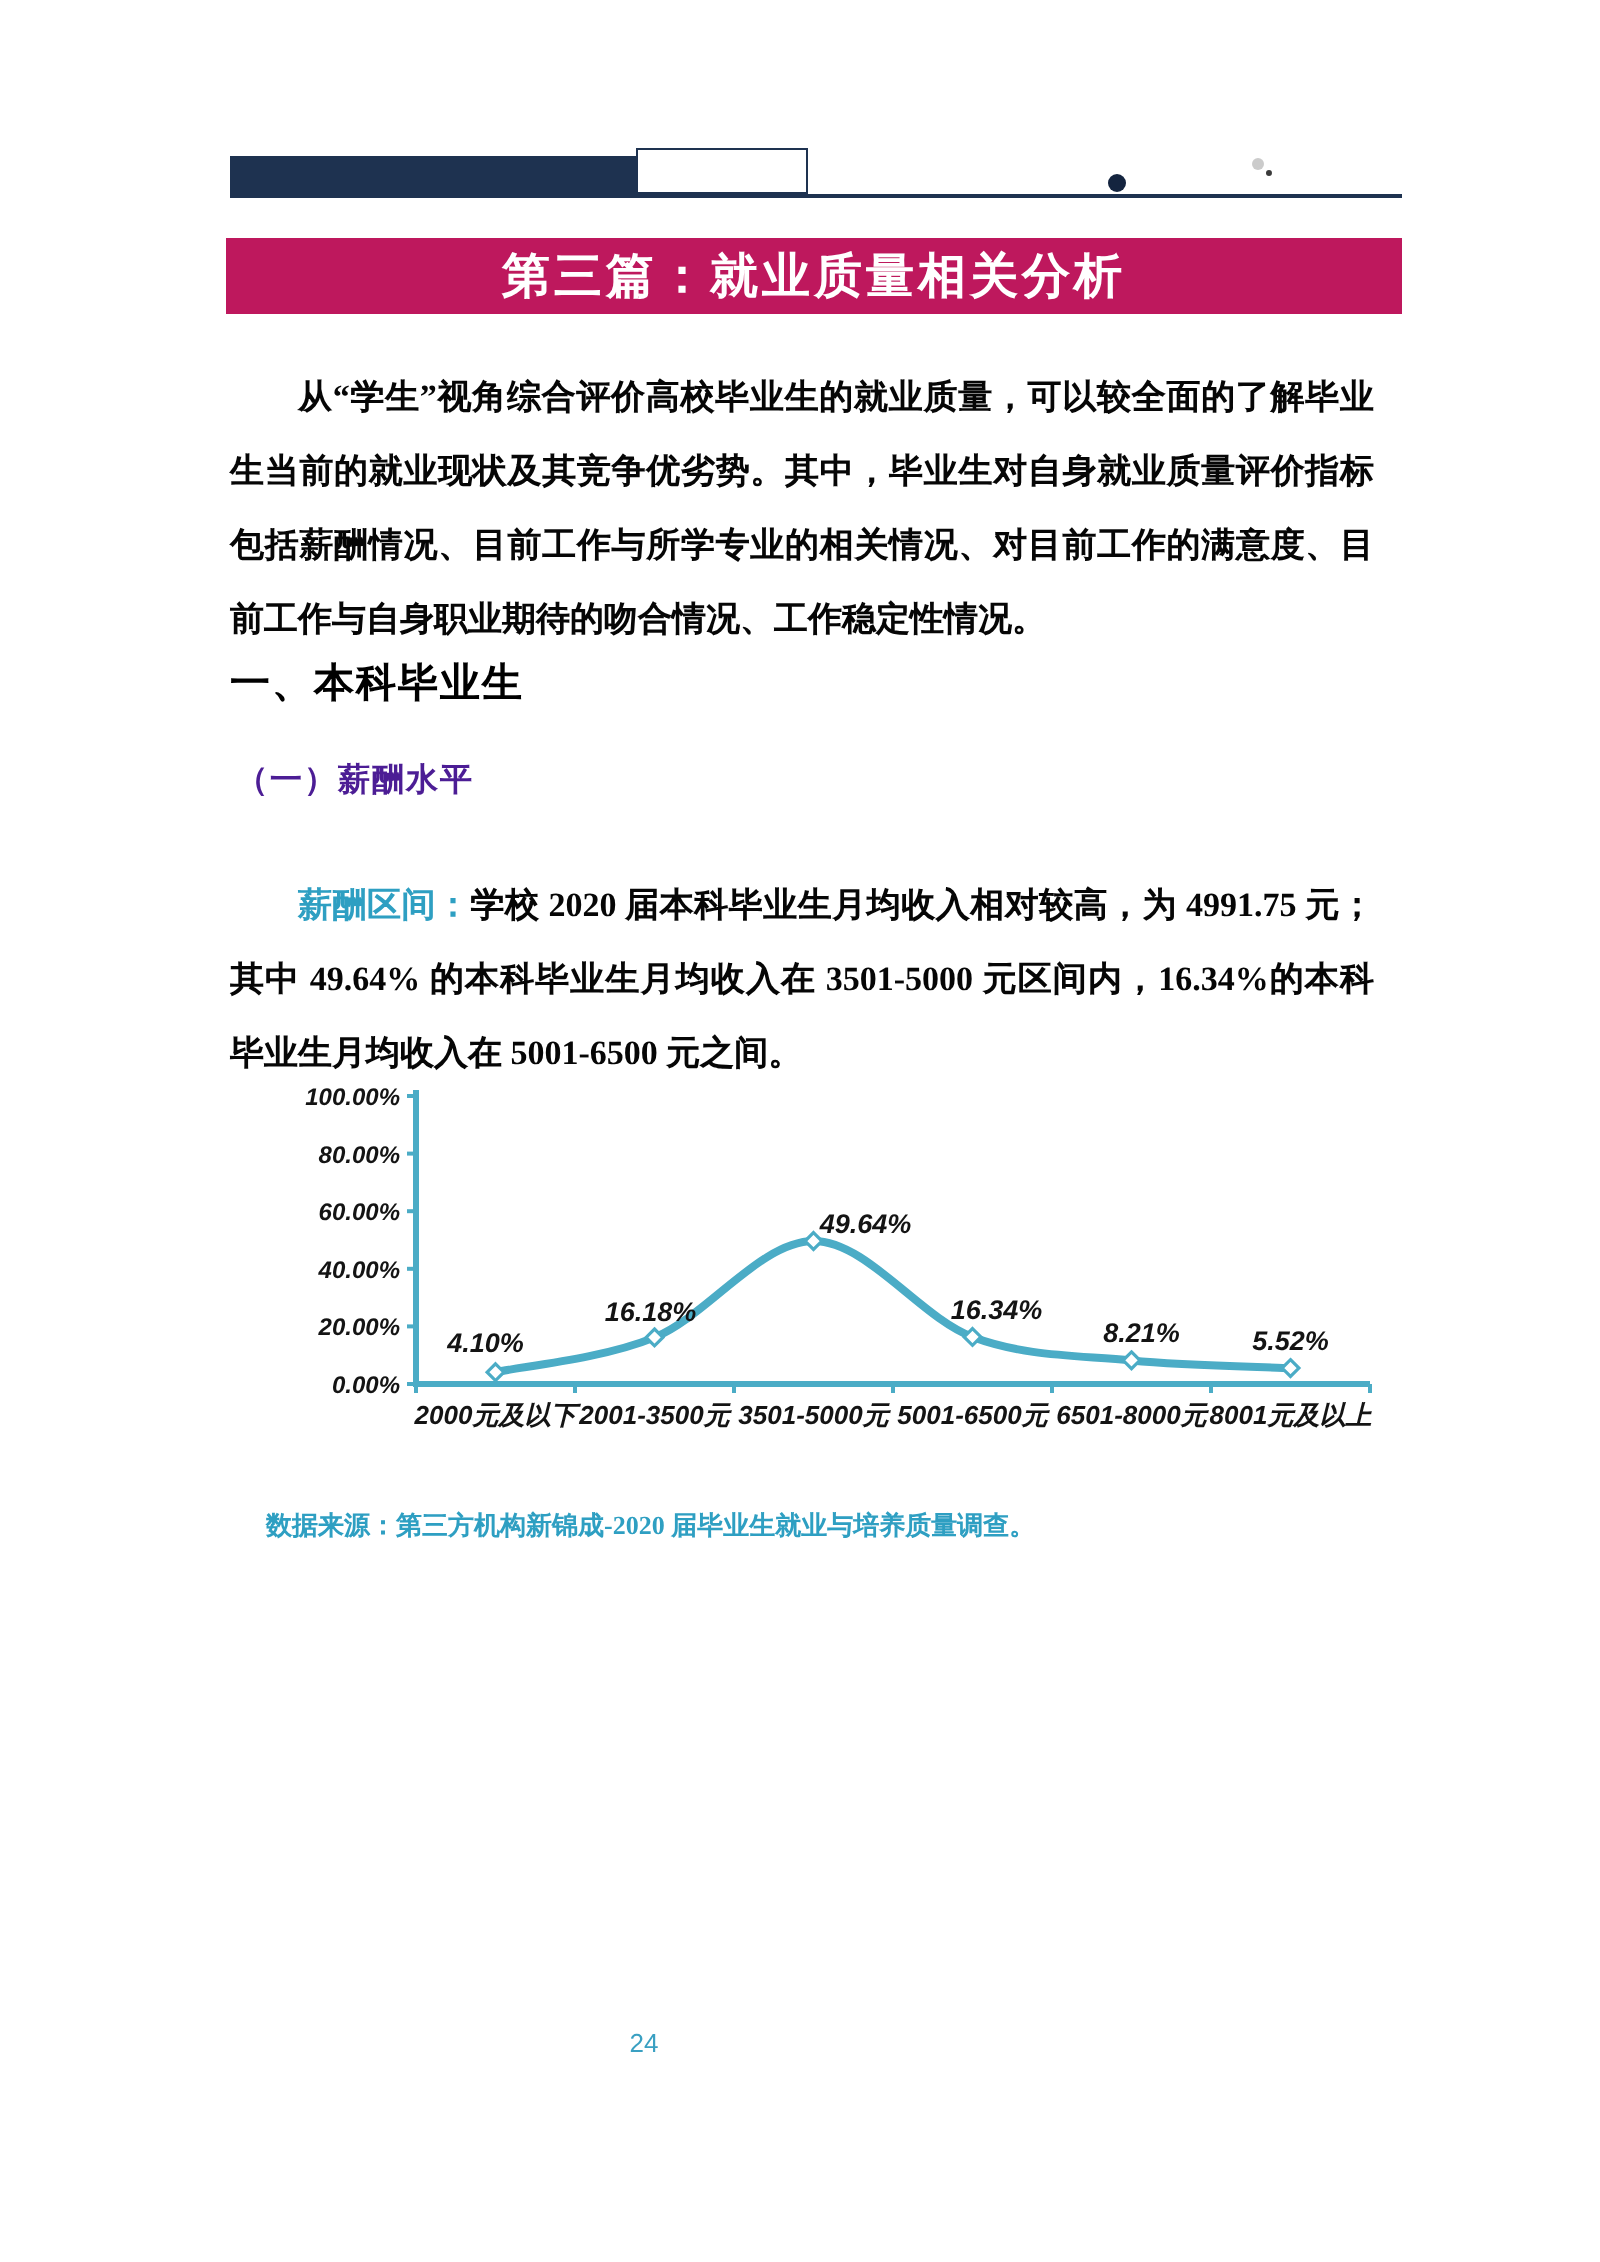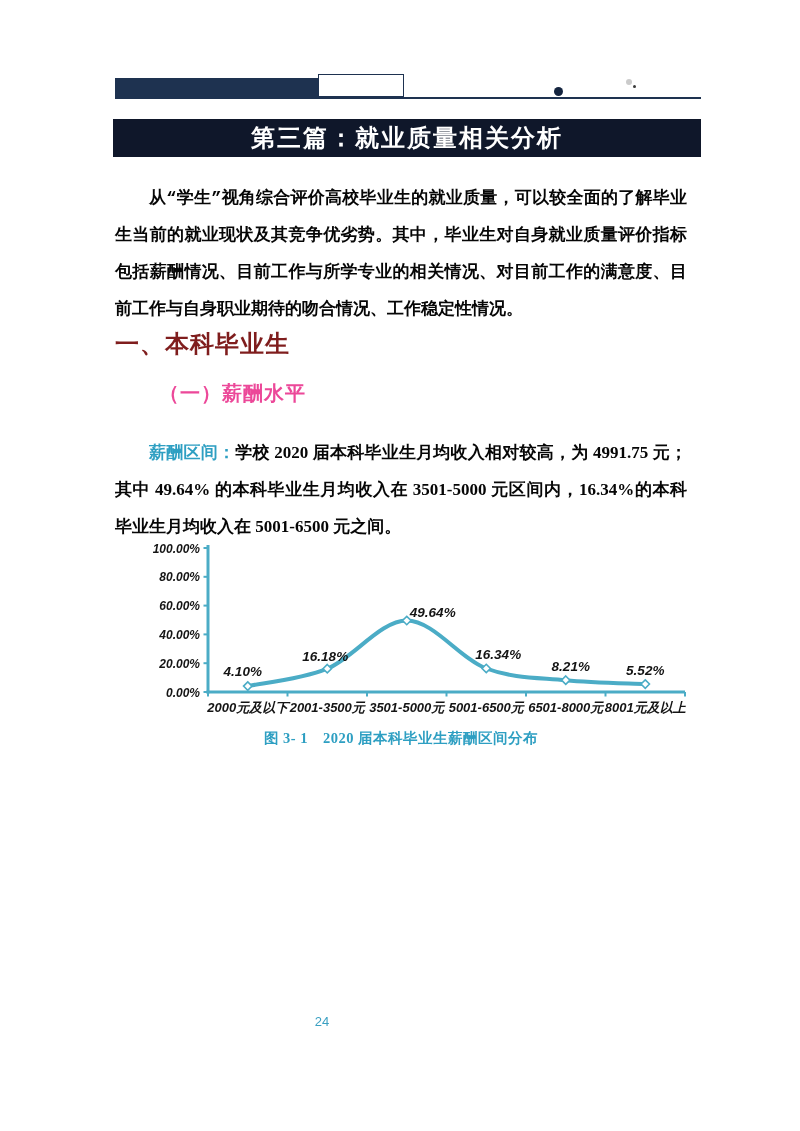--- a/index.html
+++ b/index.html
@@ -13,46 +13,46 @@
   .header-title{
     position:absolute;left:344px;top:79px;width:260px;
     font-size:12.5px;font-weight:700;letter-spacing:1.5px;color:#27395c;white-space:nowrap;
   }
   .header-underline{position:absolute;left:115px;top:97px;width:586px;height:2px;background:#1e3250;}
   .header-dot{position:absolute;left:554px;top:87px;width:9px;height:9px;border-radius:50%;background:#14243f;}
   .header-mark-light{position:absolute;left:626px;top:79px;width:6px;height:6px;border-radius:50%;background:#b9b9b9;opacity:.75;}
   .header-mark-dark{position:absolute;left:633px;top:85px;width:3px;height:3px;border-radius:50%;background:#3a3a3a;}
   
   .banner{
-    position:absolute;left:113px;top:119px;width:588px;height:38px;background:#0f172a;
+    position:absolute;left:113px;top:119px;width:588px;height:38px;background:#be185d;
     display:flex;align-items:center;justify-content:center;
   }
   .banner-text{
     font-family:"Liberation Sans","DejaVu Sans",sans-serif;
     color:#ffffff;font-size:24px;font-weight:700;letter-spacing:2px;white-space:nowrap;
   }
   
   .para{
     position:absolute;left:115px;width:572px;
     font-size:17px;line-height:37px;font-weight:700;color:#060606;
     text-align:justify;text-indent:2em;
   }
-  .para1{top:180px;font-family:Liberation Mono, monospace;}
+  .para1{top:180px;}
   .para2{top:434px;}
   .para3{top:792px;}
   .lead{color:#2e9fc2;}
   .h1{
     position:absolute;left:115px;top:328px;
     font-family:Liberation Sans, sans-serif;
-    font-size:24px;font-weight:700;color:#7f1d1d;letter-spacing:1px;
+    font-size:20px;font-weight:700;color:#000000;letter-spacing:1px;
   }
   .h2{
     position:absolute;left:118px;top:380px;
     font-family:"Liberation Sans","DejaVu Sans",sans-serif;
-    font-size:20px;font-weight:700;color:#ec4899;letter-spacing:1px;margin-left:41px;
+    font-size:16px;font-weight:700;color:#4c1d95;letter-spacing:1px;
   }
   
   .chart-wrap{position:absolute;left:115px;top:543px;width:585px;height:185px;font-style:italic;}
   .chart-caption{
     position:absolute;left:115px;top:729px;width:572px;text-align:center;
     font-size:14.5px;font-weight:700;color:#2e9fc2;letter-spacing:.5px;
   }
   .chart-source{
     position:absolute;left:133px;top:754px;width:560px;
     font-size:13px;font-weight:600;color:#2e9fc2;
@@ -123,18 +123,18 @@
         <path d="M 450.75,132.9776 L 454.95,137.17759999999998 L 450.75,141.37759999999997 L 446.55,137.17759999999998 Z" fill="#ffffff" stroke="#4bacc6" stroke-width="1.6"></path>
         <path d="M 530.25,136.8512 L 534.45,141.0512 L 530.25,145.25119999999998 L 526.05,141.0512 Z" fill="#ffffff" stroke="#4bacc6" stroke-width="1.6"></path>
         <text x="127.75" y="133.096" text-anchor="middle" font-size="13.5" font-weight="700" fill="#141414">4.10%</text>
         <text x="210.25" y="117.7008" text-anchor="middle" font-size="13.5" font-weight="700" fill="#141414">16.18%</text>
         <text x="317.75" y="73.5184" text-anchor="middle" font-size="13.5" font-weight="700" fill="#141414">49.64%</text>
         <text x="383.25" y="116.4704" text-anchor="middle" font-size="13.5" font-weight="700" fill="#141414">16.34%</text>
         <text x="455.75" y="128.17759999999998" text-anchor="middle" font-size="13.5" font-weight="700" fill="#141414">8.21%</text>
         <text x="530.25" y="132.0512" text-anchor="middle" font-size="13.5" font-weight="700" fill="#141414">5.52%</text>
       </svg>
   </div>
-  <div class="chart-caption">图 3- 1　2020 届本科毕业生薪酬区间分布</div>
+  <div class="chart-source">数据来源：第三方机构新锦成-2020 届毕业生就业与培养质量调查。</div>
 
 
   <div class="page-number">24</div>
 
 </div>
 
 </body></html>

